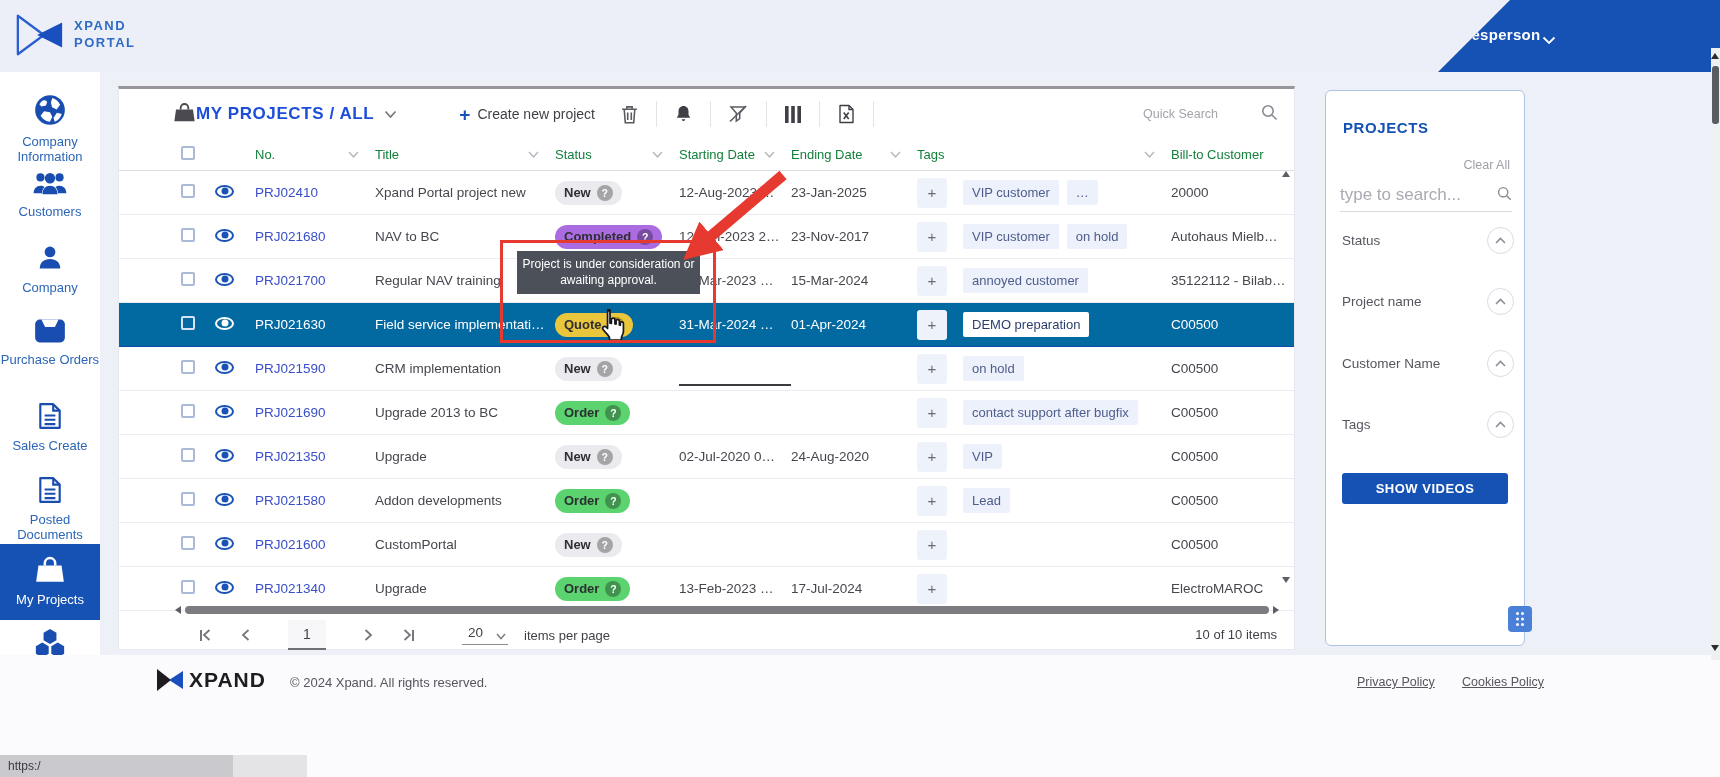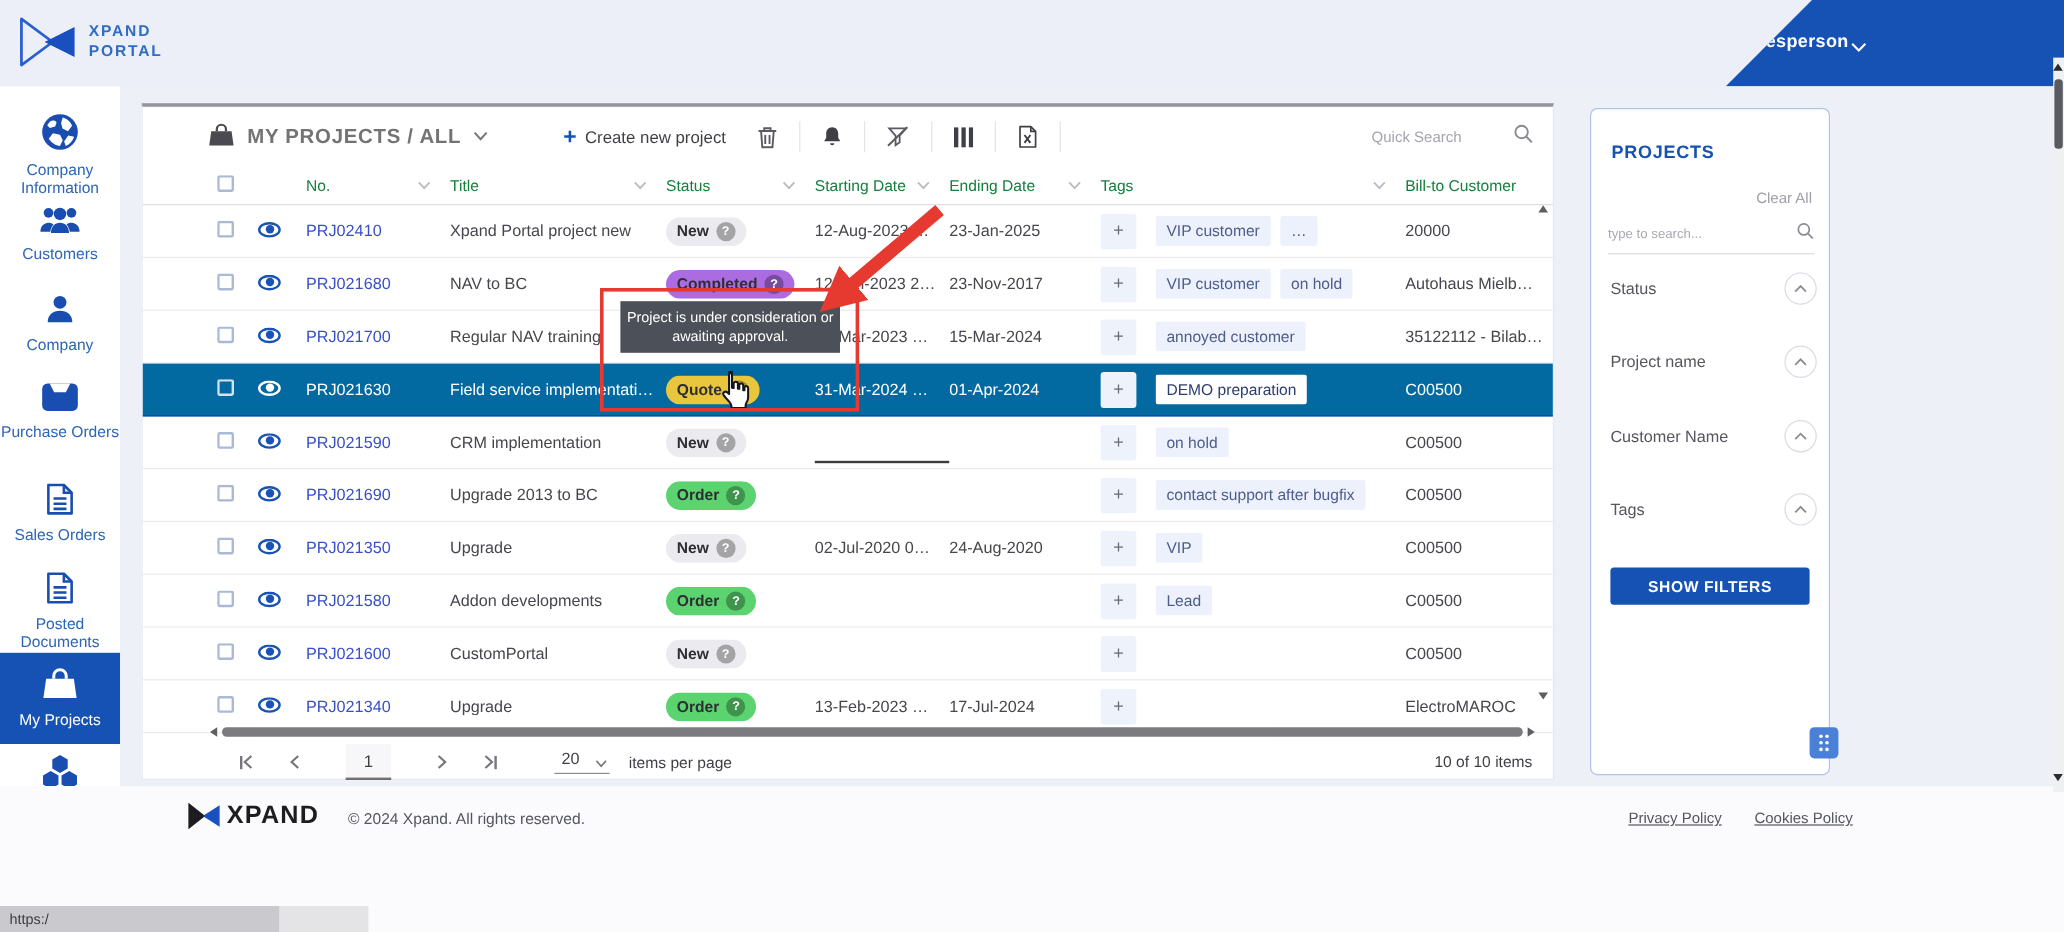--- a/index.html
+++ b/index.html
@@ -20,21 +20,21 @@
   
   .sidebar{position:absolute;left:0;top:72px;width:100px;height:616px;background:#fff}
   .side-item{position:absolute;left:0;width:100px;text-align:center;color:#2c66b6;font-size:13px;line-height:1.15;cursor:pointer}
   .side-item .ic{display:block;margin:0 auto 5px auto;color:#1a4db0}
   .side-item.active{background:#1552b4;color:#fff;padding-top:10px}
   .side-item.active .ic{color:#fff}
 
   
   .card{position:absolute;left:118px;top:86px;width:1177px;height:564px;background:#fff;border:1px solid #e7e8f0;border-top:3px solid #95959b}
   .toolbar{display:flex;align-items:center;height:50px;padding-left:54px;padding-right:16px}
-  .tb-title{font-size:17px;font-weight:800;color:#737373;letter-spacing:.6px;margin-left:10px;white-space:nowrap}
+  .tb-title{font-size:17px;font-weight:800;color:#1d4ed8;letter-spacing:.6px;white-space:nowrap}
   .tb-chev{margin-left:10px}
   .createbtn{display:flex;align-items:center;gap:7px;margin-left:62px;background:none;border:none;font-family:inherit;font-size:14px;color:#3f3f46;cursor:pointer;white-space:nowrap}
   .createbtn .pl{color:#1552b4;font-size:19px;font-weight:700;line-height:1}
   .tbico{background:none;border:none;cursor:pointer;padding:2px 4px;display:flex;align-items:center}
   .vsep{width:1px;height:26px;background:#e3e3e9;margin:0 14px}
   .qwrap{margin-left:auto;display:flex;align-items:center;gap:8px}
   .qsearch{border:none;outline:none;width:110px;font-family:inherit;font-size:12.5px;color:#000000;background:transparent;text-align:left}
   .qsearch::placeholder{color:#a3a4ad}
 
   
@@ -84,21 +84,21 @@
   .pagebox{width:38px;height:30px;margin:0 34px;display:flex;align-items:center;justify-content:center;background:#f7f7fa;border-bottom:2px solid #6f7076;font-size:14px;cursor:pointer}
   .sizebox{width:46px;margin-left:44px;display:flex;align-items:flex-end;justify-content:space-between;border-bottom:1px solid #8a8a90;padding:0 2px 4px 6px;font-size:13.5px;cursor:pointer}
   .ipp{margin-left:16px}
   .psummary{position:absolute;right:17px;top:10px}
 
   
   .filters{position:absolute;left:1325px;top:90px;width:200px;height:556px;background:#fff;border:1px solid #aec3e6;border-radius:6px}
   .f-title{position:absolute;left:17px;top:28px;color:#1552b4;font-weight:800;font-size:15px;letter-spacing:.6px}
   .f-clear{position:absolute;right:14px;top:67px;color:#9fa0a8;font-size:12.5px;cursor:pointer}
   .f-search{position:absolute;left:14px;top:94px;width:172px;display:flex;align-items:center;justify-content:space-between;border-bottom:1px solid #d9dbe3;padding-bottom:6px}
-  .f-input{border:none;outline:none;width:140px;font-family:inherit;font-size:11px;background:transparent;color:#46464e}
+  .f-input{border:none;outline:none;width:140px;font-family:inherit;font-size:17px;background:transparent;color:#46464e}
   .f-input::placeholder{color:#a8a9b2}
   .f-sec{position:absolute;left:16px;right:10px;height:30px;display:flex;align-items:center;justify-content:space-between;color:#55565e;font-size:13.5px}
   .f-circ{width:27px;height:27px;border:1px solid #d9dbe4;border-radius:50%;background:#fff;display:flex;align-items:center;justify-content:center;cursor:pointer}
   .f-show{position:absolute;left:16px;top:382px;width:166px;height:31px;background:#1552b4;color:#fff;border:none;border-radius:3px;font-family:inherit;font-weight:700;font-size:13px;letter-spacing:.5px;cursor:pointer}
   .f-handle{position:absolute;left:1508px;top:606px;width:24px;height:26px;background:#4a80d8;border-radius:4px;display:flex;align-items:center;justify-content:center;cursor:pointer;z-index:5}
 
   
   .footer{position:absolute;left:0;top:655px;width:1720px;height:122px;background:#fbfbfd}
   .f-logo{position:absolute;left:155px;top:12px;display:flex;align-items:center;gap:4px}
   .f-logo-text{font-size:21px;font-weight:800;color:#1d1d21;letter-spacing:1px}
@@ -192,21 +192,21 @@
       <span>Purchase Orders</span>
     </div>
     <div class="side-item" style="top:330px">
       <span class="ic">
         <svg width="24" height="28" viewBox="0 0 22 26" fill="none" stroke="currentColor" stroke-width="2">
             <path d="M2 2h12l6 6v16H2z" stroke-linejoin="round"></path>
             <path d="M14 2v6h6"></path>
             <path d="M6 12.5h10M6 16.5h10M6 20.5h10"></path>
           </svg>
       </span>
-      <span>Sales Orders</span>
+      <span>Sales Create</span>
     </div>
     <div class="side-item active" style="top:472px;height:76px">
       <span class="ic">
         <svg width="30" height="30" viewBox="0 0 26 26">
             <path d="M3 10h20l2 14H1z" fill="#fff"></path>
             <path d="M8.5 10V8a4.5 4.5 0 0 1 9 0v2" fill="none" stroke="#fff" stroke-width="2.2"></path>
           </svg>
       </span>
       <span>My Projects</span>
     </div>
@@ -584,21 +584,21 @@
         </span>
     </div>
     <div class="f-sec" style="top:318px">
       <span>Tags</span>
       <span class="f-circ">
           <svg width="11" height="7" viewBox="0 0 11 7">
             <polyline points="1,6 5.5,1.4 10,6" fill="none" stroke="#8b8c94" stroke-width="1.5"></polyline>
           </svg>
         </span>
     </div>
-    <button class="f-show">SHOW FILTERS</button>
+    <button class="f-show">SHOW VIDEOS</button>
   </div>
   <div class="f-handle">
     <svg width="10" height="16" viewBox="0 0 10 16" fill="#fff">
         <circle cx="2.5" cy="2.5" r="1.5"></circle>
         <circle cx="7.5" cy="2.5" r="1.5"></circle>
         <circle cx="2.5" cy="8" r="1.5"></circle>
         <circle cx="7.5" cy="8" r="1.5"></circle>
         <circle cx="2.5" cy="13.5" r="1.5"></circle>
         <circle cx="7.5" cy="13.5" r="1.5"></circle>
       </svg>

